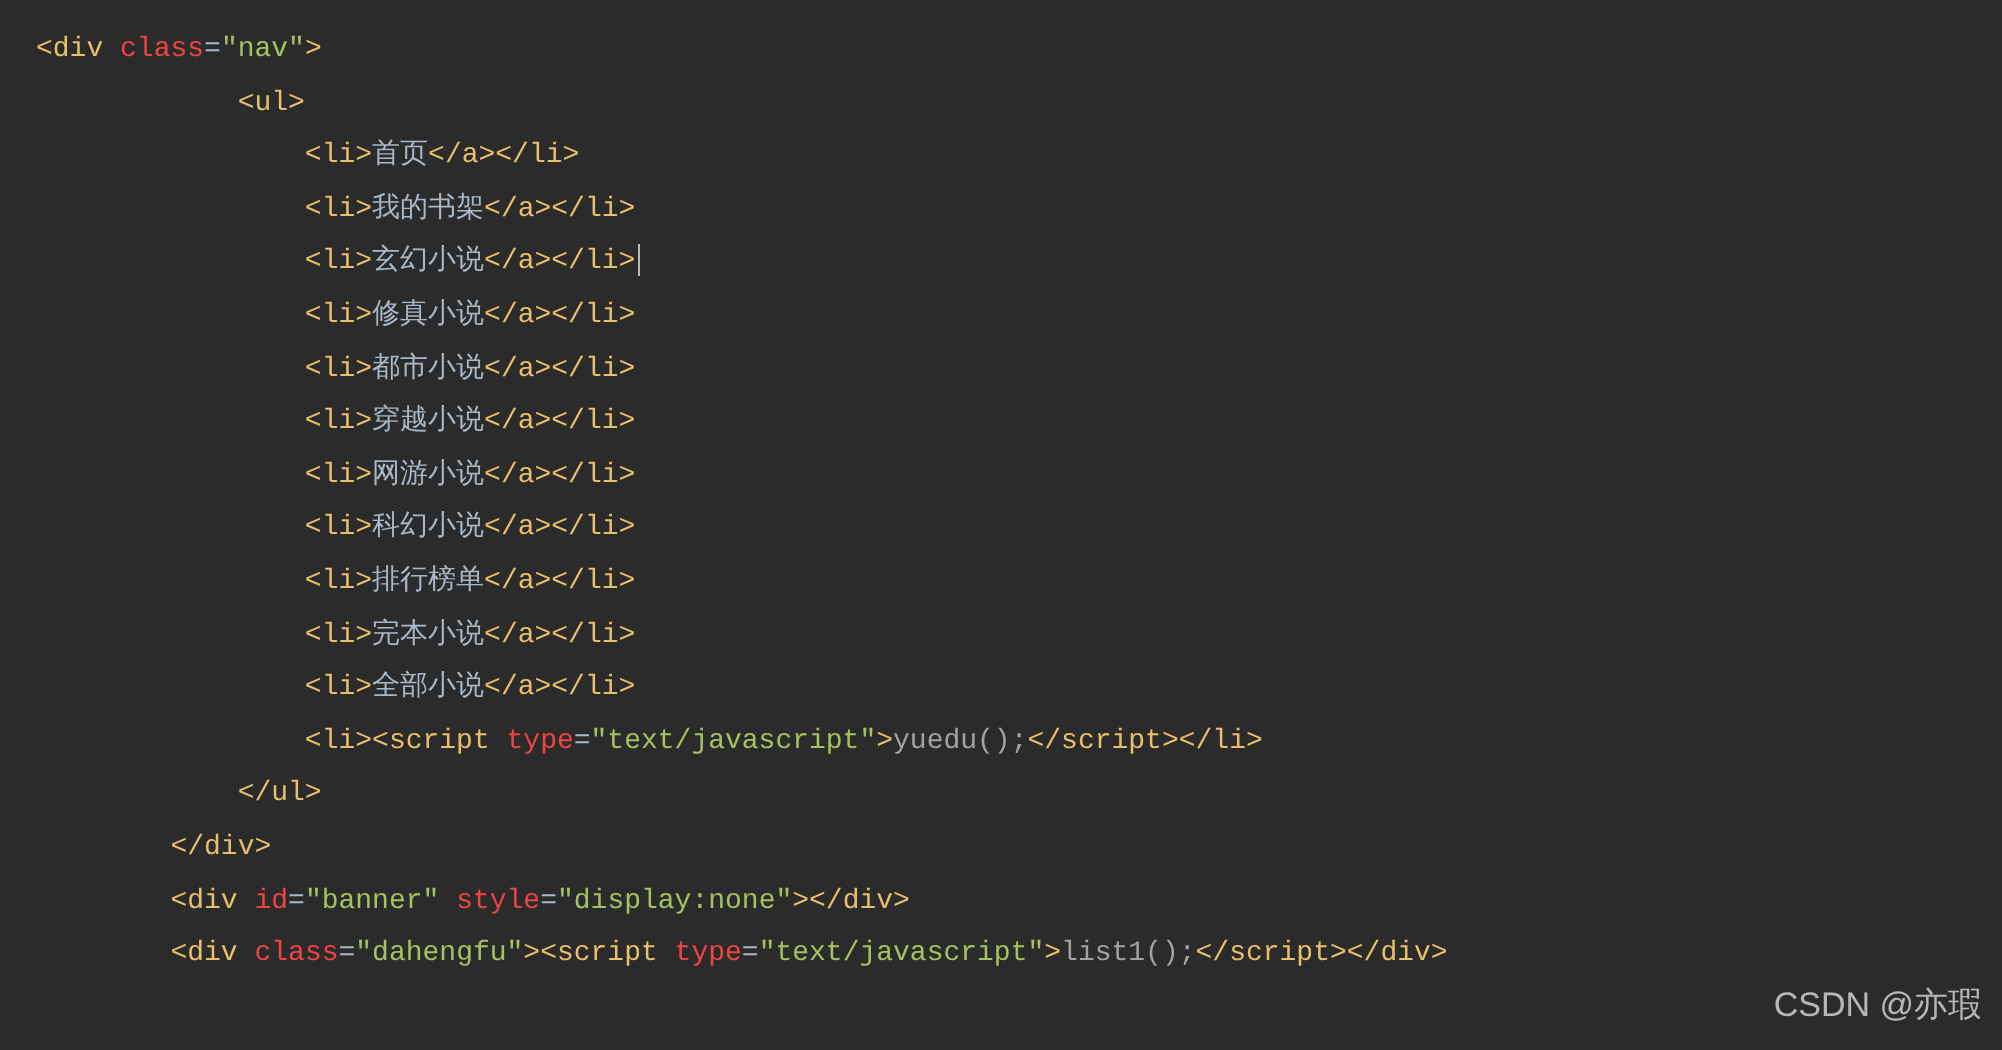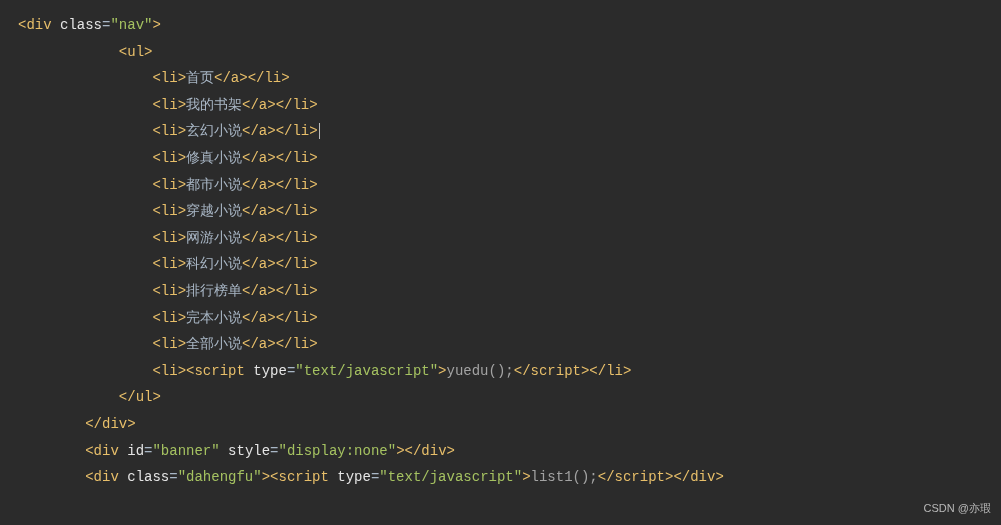--- a/index.html
+++ b/index.html
@@ -20,21 +20,21 @@
       position: relative;
     }
     .code-container {
       white-space: pre;
       padding-left: 18px;
     }
     .tag-bracket {
       color: #e8bf6a;
     }
     .attr-name {
-      color: #e5e5e5;
+      color: #ef4444;
     }
     .attr-value {
       color: #a5c261;
     }
     .attr-equals {
       color: #a9b7c6;
     }
     .text-content {
       color: #a9b7c6;
       font-family: Liberation Serif, serif;
@@ -50,21 +50,21 @@
       vertical-align: middle;
       margin-left: 1px;
       position: relative;
       top: -1px;
     }
     .watermark {
       position: absolute;
       bottom: 6px;
       right: 10px;
       color: #d0d0d0;
-      font-size: 11px;
+      font-size: 17px;
       font-family: "Microsoft YaHei", sans-serif;
       opacity: 0.85;
     }
     .line {
       display: block;
     }
   </style>
 </head>
 <body>
 

